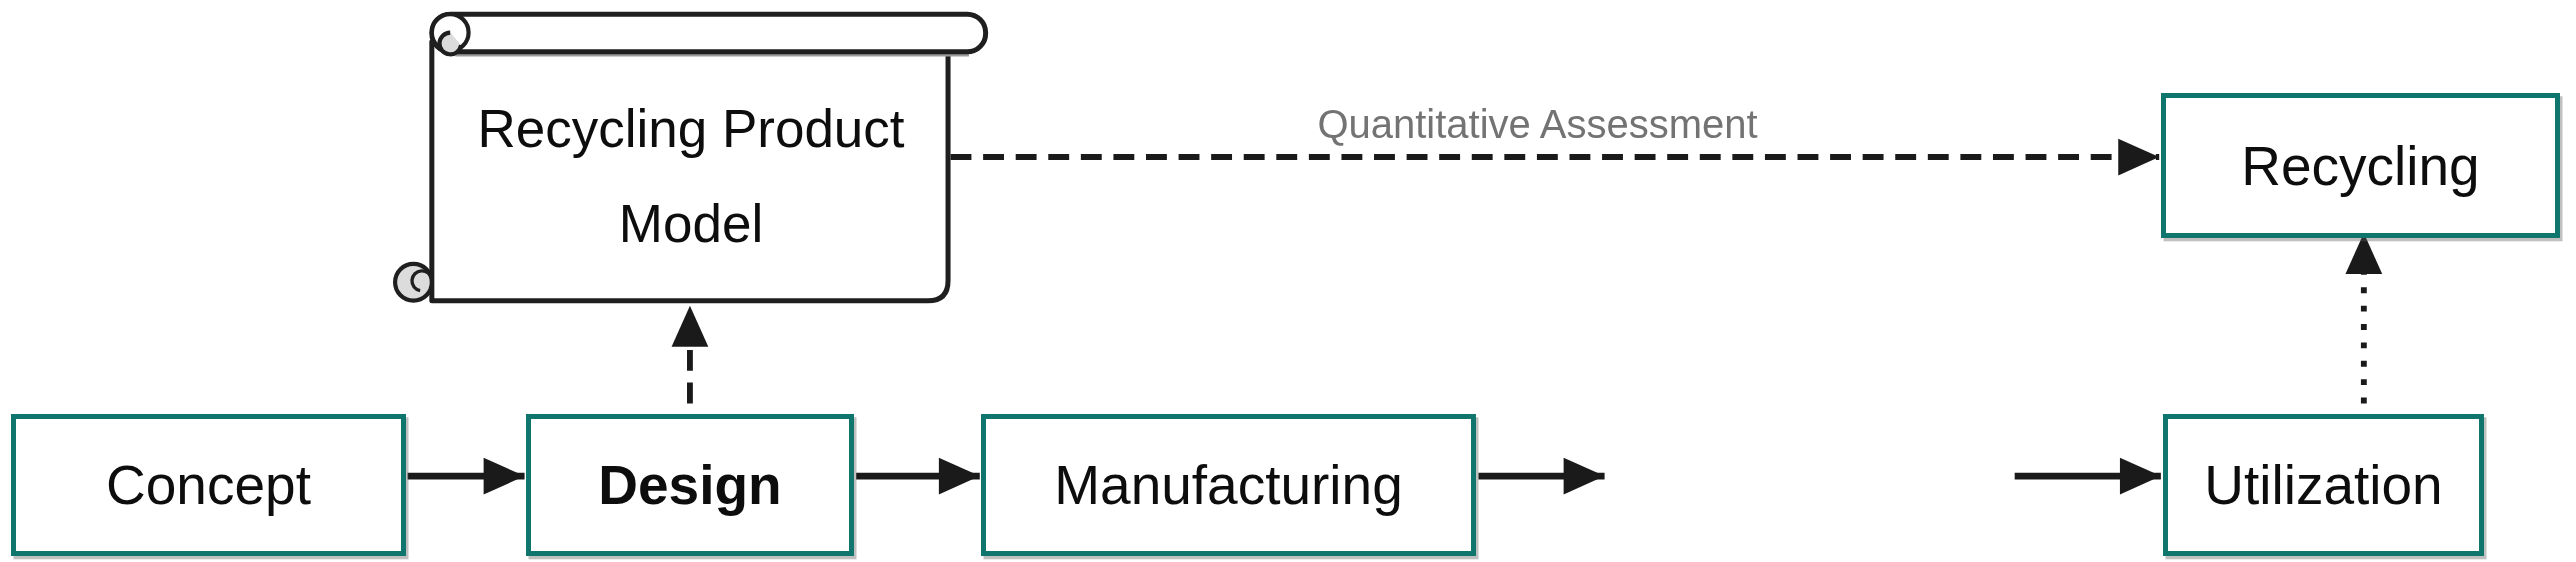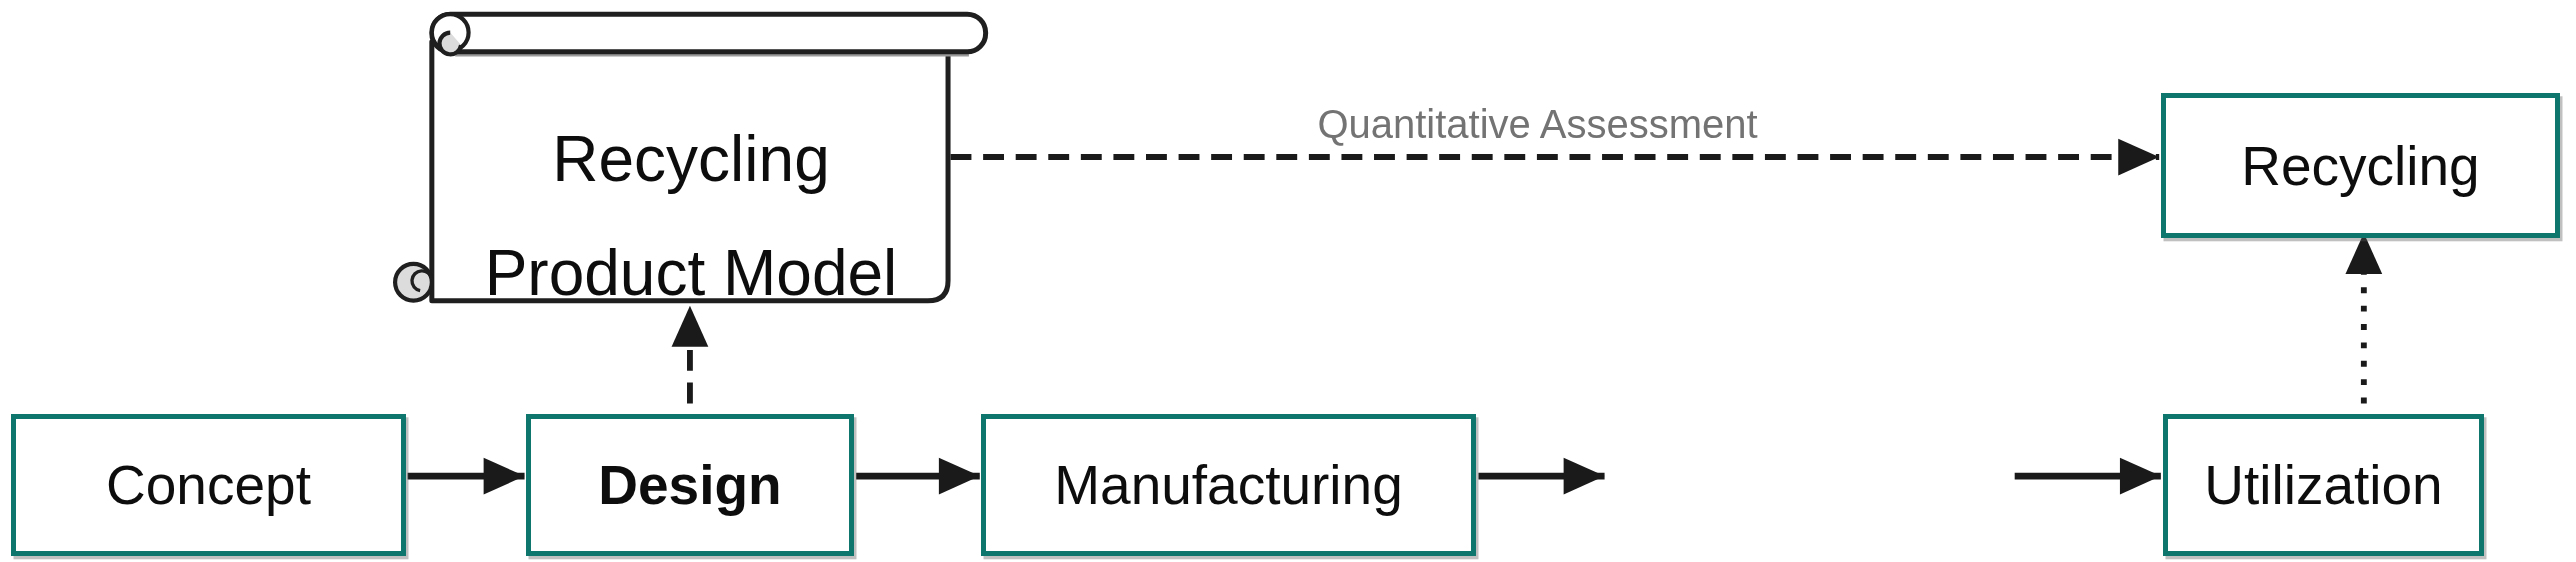--- a/index.html
+++ b/index.html
@@ -31,23 +31,22 @@
   .node-design        { left: 526px;  width: 328px; font-weight: bold; }
   .node-manufacturing { left: 981px; width: 495px; }
   .node-exploitation  { left: 1606px; width: 407px; }
   .node-utilization   { left: 2163px; width: 321px; }
   .node-recycling     { left: 2161px; top: 84px; width: 399px; height: 145px; }
   .scroll-label {
     position: absolute;
     left: 434px; top: 58px; width: 514px; height: 237px;
     display: flex; align-items: center; justify-content: center;
     text-align: center;
-    font-size: 64px; line-height: 1.78;
+    font-size: 53px; line-height: 1.78;
     color: #0d0d0d;
-    margin-top: 40px;
   }
   .qa-label {
     position: absolute;
     left: 1245px; top: 104px; width: 585px; height: 45px;
     text-align: center;
     font-size: 40px; line-height: 1.0;
     color: #737373;
     white-space: nowrap;
   }
   svg .solid  { stroke: #1a1a1a; stroke-width: 8; fill: none; }

